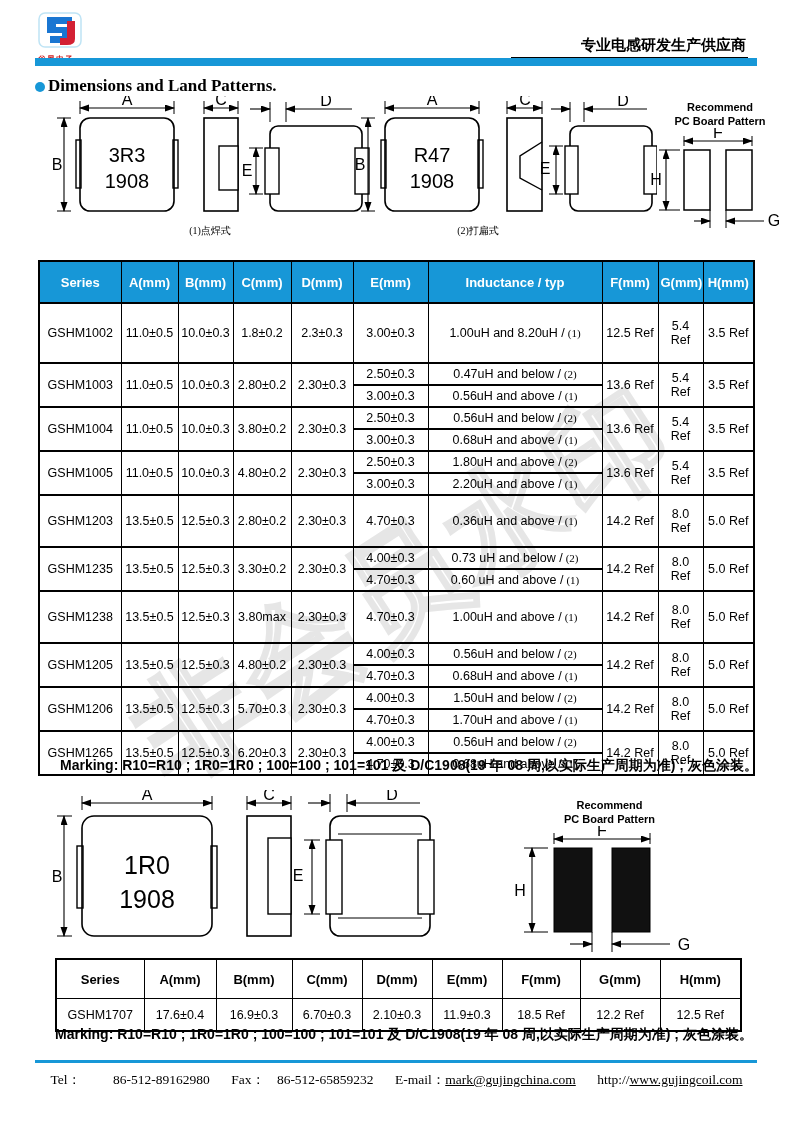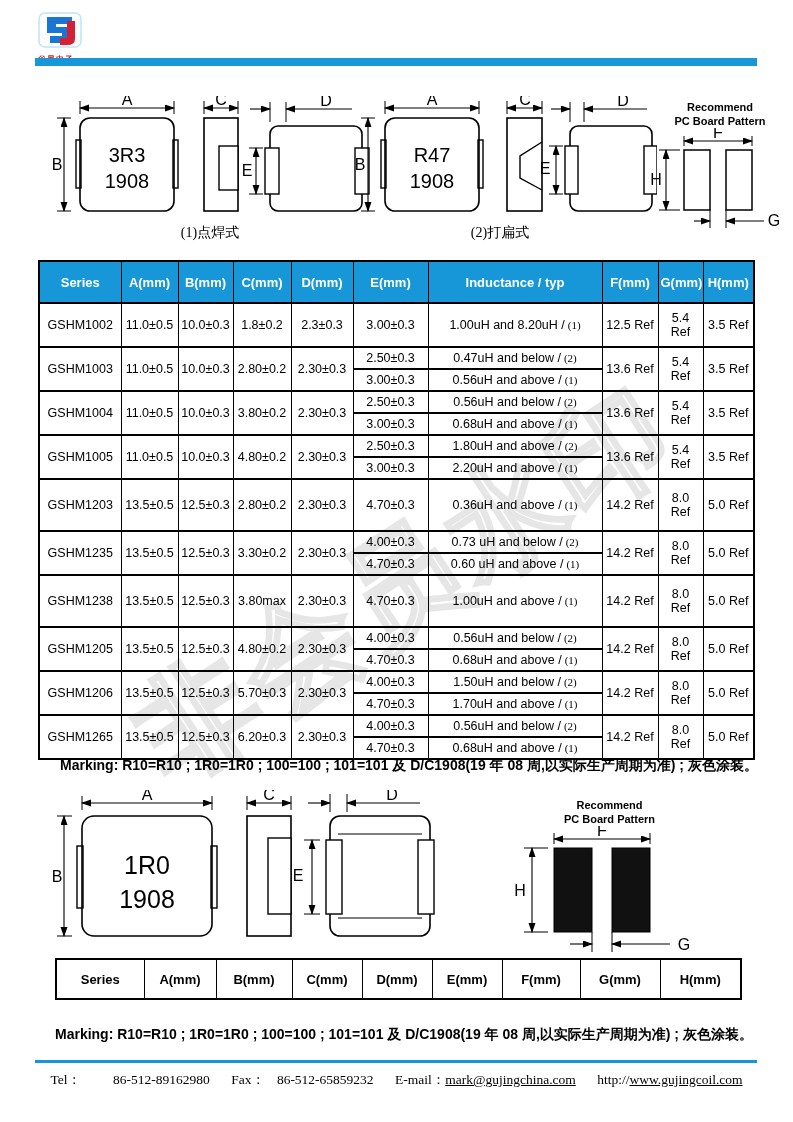--- a/index.html
+++ b/index.html
@@ -19,34 +19,34 @@
 
   
   svg text{font-family:"Liberation Sans","DejaVu Sans",sans-serif;}
   .out{fill:none;stroke:#000;stroke-width:1.6;}
   .outw{fill:#fff;stroke:#000;stroke-width:1.4;}
   .dim{stroke:#000;stroke-width:1.1;fill:none;}
   .tick{stroke:#000;stroke-width:1;}
   .dimt{font-size:16px;}
   .mark{font-size:20px;}
   .markbig{font-size:25px;}
-  .cap{font-size:14px;font-family:"Liberation Serif","DejaVu Serif",serif;text-align:center;}
+  .cap{font-size:10px;font-family:"Liberation Serif","DejaVu Serif",serif;text-align:center;}
   .pcb-title{font-size:11px;font-weight:bold;text-align:center;line-height:14px;}
   .padfill{fill:#111;stroke:#000;stroke-width:1;}
 
   
   table{border-collapse:collapse;table-layout:fixed;font-size:12.5px;}
   .mt,.st{border:2px solid #000;}
   .mt td,.mt th,.st td,.st th{border:1px solid #000;text-align:center;padding:1px 2px;overflow:hidden;}
   .mt th{background:#1797d7;color:#fff;font-weight:bold;font-size:13px;height:38px;border-bottom:2px solid #000;}
   .st th{background:#fff;color:#000;font-weight:bold;font-size:13px;height:36px;}
   .st td{height:29px;}
   tr.grp td{border-top:2px solid #000;}
   td.sd{border-bottom:2px solid #000;}
-  tr.r44{height:44px;} tr.r52{height:52px;} tr.r22{height:22px;}
+  tr.r44{height:60px;} tr.r52{height:52px;} tr.r22{height:22px;}
   .note{font-family:"Liberation Serif","DejaVu Serif",serif;font-size:11px;margin-left:3px;}
 
   .marknote{font-weight:bold;font-size:14px;white-space:nowrap;}
 
   
   .watermark{position:absolute;left:95px;top:505px;width:620px;text-align:center;
     transform:rotate(-33deg);font-size:118px;font-weight:bold;letter-spacing:4px;
     color:rgba(0,0,0,0);-webkit-text-stroke:3px #e6e6e6;pointer-events:none;
     font-family:"DejaVu Sans",sans-serif;}
 
@@ -70,22 +70,26 @@
   <div class="watermark">非会员水印</div>
 
   <div class="abs" style="left:38px;top:12px;">
     <svg width="46" height="38" viewBox="0 0 46 38">
       <rect x="1" y="1" width="42" height="34" rx="6" fill="none" stroke="#bfe4f5" stroke-width="1.5"></rect>
       <path d="M9,5 H34 V12 H18 V15 H31 V31 H12 V24 H24 V21 H9 Z" fill="#1976d2"></path>
       <path d="M25,9 H37 V27 Q37,33 29,33 H22 V26 H29 V9 Z" fill="#d32033"></path>
     </svg>
     <div class="logo-sub">谷景电子</div>
   </div>
+  <div class="abs tagline" style="right:45px;top:36px;">专业电感研发生产供应商</div>
   <div class="abs bluebar" style="left:35px;top:58px;width:722px;"></div>
 
+  <div class="abs" style="left:35px;top:76px;">
+    <span class="bullet"></span><span class="sect-title">Dimensions and Land Patterns.</span>
+  </div>
 
   <svg class="abs" style="left:52px;top:96px;" width="330" height="138" viewBox="0 0 330 138">
     <line class="tick" x1="28" y1="5" x2="28" y2="18"></line>
       <line class="tick" x1="122" y1="5" x2="122" y2="18"></line>
     <line class="dim" x1="28" y1="12" x2="122" y2="12" marker-start="url(#ar)" marker-end="url(#ar)"></line>
     <text class="dimt" x="75" y="9" text-anchor="middle">A</text>
     <rect class="outw" x="24" y="44" width="5" height="48"></rect>
       <rect class="outw" x="121" y="44" width="5" height="48"></rect>
     <rect class="out" x="28" y="22" width="94" height="93" rx="10"></rect>
     <text class="mark" x="75" y="66" text-anchor="middle">3R3</text>
@@ -141,21 +145,21 @@
     <line class="tick" x1="215" y1="6" x2="215" y2="26"></line>
       <line class="tick" x1="229" y1="6" x2="229" y2="26"></line>
     <line class="dim" x1="196" y1="13" x2="215" y2="13" marker-end="url(#ar)"></line>
     <line class="dim" x1="229" y1="13" x2="292" y2="13" marker-start="url(#ar)"></line>
     <text class="dimt" x="268" y="10" text-anchor="middle">D</text>
     <line class="tick" x1="194" y1="50" x2="208" y2="50"></line>
       <line class="tick" x1="194" y1="98" x2="208" y2="98"></line>
     <line class="dim" x1="201" y1="50" x2="201" y2="98" marker-start="url(#ar)" marker-end="url(#ar)"></line>
     <text class="dimt" x="190" y="78" text-anchor="middle">E</text>
   </svg>
-  <div class="abs cap" style="left:420px;top:224px;width:160px;">(2)打扁式</div>
+  <div class="abs cap" style="left:398px;top:224px;width:160px;">(2)打扁式</div>
 
   <div class="abs" style="left:650px;top:100px;width:140px;">
     <div class="pcb-title">Recommend</div>
     <div class="pcb-title">PC Board Pattern</div>
     <svg width="140" height="108" viewBox="0 0 140 108">
       <text class="dimt" x="68" y="10" text-anchor="middle">F</text>
       <line class="tick" x1="34" y1="8" x2="34" y2="18"></line>
         <line class="tick" x1="102" y1="8" x2="102" y2="18"></line>
       <line class="dim" x1="34" y1="13" x2="102" y2="13" marker-start="url(#ar)" marker-end="url(#ar)"></line>
       <rect x="34" y="22" width="26" height="60" fill="none" stroke="#000" stroke-width="1.5"></rect>
@@ -436,20 +440,31 @@
       <th>Series</th>
       <th>A(mm)</th>
       <th>B(mm)</th>
       <th>C(mm)</th>
       <th>D(mm)</th>
       <th>E(mm)</th>
       <th>F(mm)</th>
       <th>G(mm)</th>
       <th>H(mm)</th>
     </tr>
+    <tr>
+      <td>GSHM1707</td>
+      <td>17.6±0.4</td>
+      <td>16.9±0.3</td>
+      <td>6.70±0.3</td>
+      <td>2.10±0.3</td>
+      <td>11.9±0.3</td>
+      <td>18.5 Ref</td>
+      <td>12.2 Ref</td>
+      <td>12.5 Ref</td>
+    </tr>
   </tbody>
     </table>
 
   <div class="abs marknote" style="left:55px;top:1026px;">Marking: R10=R10 ; 1R0=1R0 ; 100=100 ; 101=101 及 D/C1908(19 年 08 周,以实际生产周期为准) ; 灰色涂装。</div>
 
   <div class="abs footline" style="left:35px;top:1060px;width:722px;"></div>
   <div class="abs footer-text" style="left:0;top:1071px;">
     <span style="margin-right:16px">Tel：</span><span style="margin-left:16px">86-512-89162980</span>
     <span style="margin-right:12px">Fax：</span><span style="margin-left:0">86-512-65859232</span>
     <span style="margin-right:0">E-mail：</span><span class="ulink" style="margin-left:0">mark@gujingchina.com</span>

